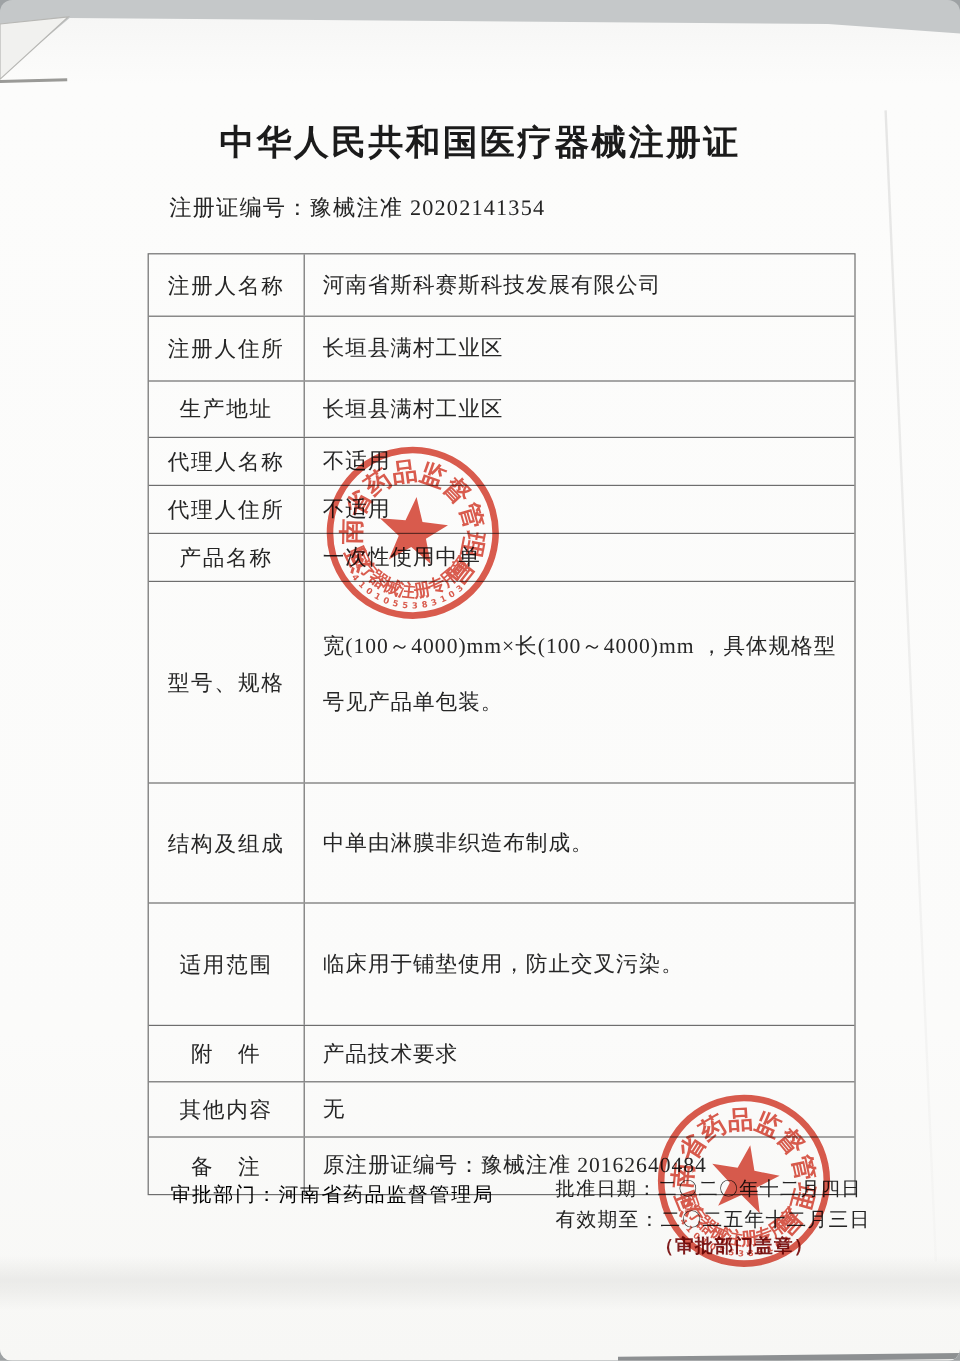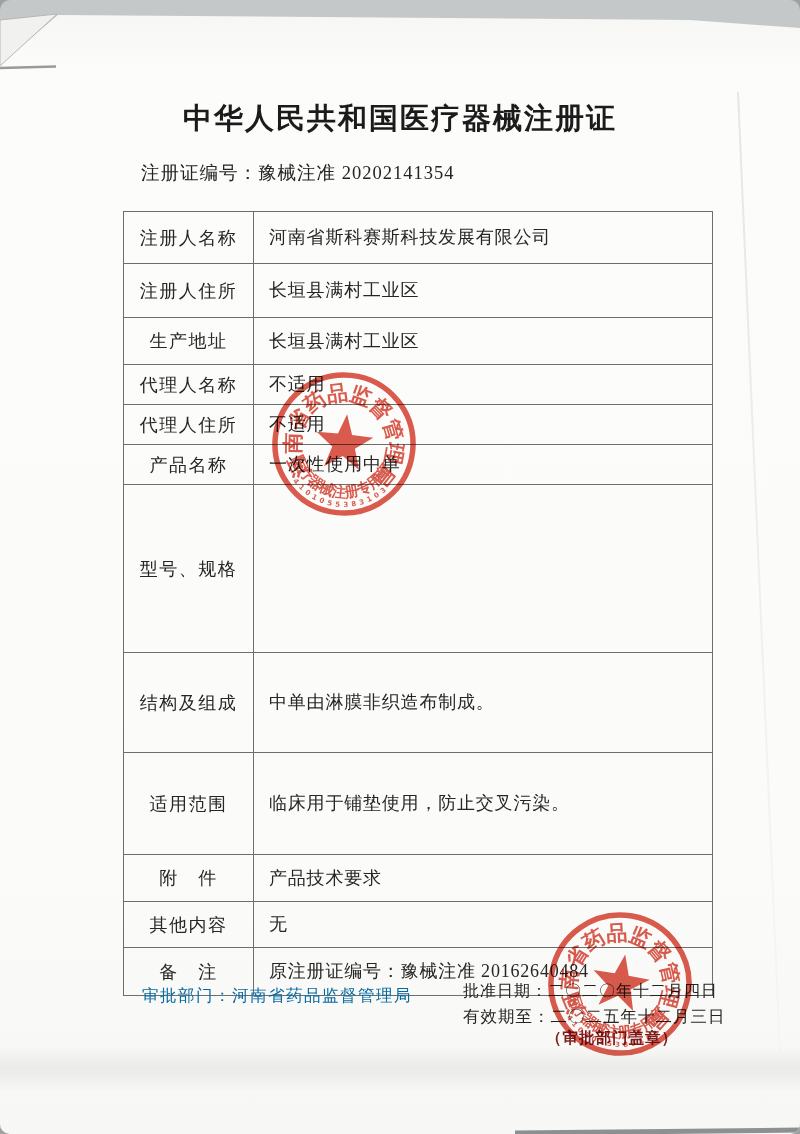--- a/index.html
+++ b/index.html
@@ -25,21 +25,21 @@
   .trow{display:flex;border-bottom:1px solid #6e6e6e;box-sizing:border-box;}
   .trow:last-child{border-bottom:none;}
   .tlabel{width:130px;border-right:1px solid #6e6e6e;box-sizing:border-box;display:flex;align-items:center;
           justify-content:center;font-size:18px;letter-spacing:1.5px;text-align:center;}
   .tvalue{flex:1;display:flex;align-items:center;padding:0 12px 0 15px;font-size:18px;letter-spacing:.8px;
           line-height:27px;box-sizing:border-box;}
   .r1{height:52px}.r2{height:54px}.r3{height:47px}.r4{height:40px}.r5{height:40px}.r6{height:40px}
   .r7{height:168px}.r8{height:100px}.r9{height:102px}.r10{height:47px}.r11{height:46px}.r12{height:47px}
   .r7 .tvalue{align-items:flex-start;padding-top:30px;line-height:47px;}
 
-  .dept{position:absolute;top:985px;left:142px;font-size:16.5px;letter-spacing:1.5px;color:#0369a1;}
+  .dept{position:absolute;top:985px;left:142px;font-size:16.5px;letter-spacing:1.5px;color:#000000;}
   .approve{position:absolute;top:981px;left:463px;font-size:16px;letter-spacing:1px;color:#242424;}
   .valid{position:absolute;top:1006px;left:463px;font-size:16.5px;letter-spacing:1px;color:#242424;}
   .sealnote{position:absolute;top:1028px;left:546px;font-size:15.5px;letter-spacing:1px;color:#7f1d1d;font-weight:bold;}
 
   .stamp{position:absolute;mix-blend-mode:multiply;opacity:.84;}
   #stamp1{left:259px;top:359px;transform:rotate(6deg);}
   #stamp2{left:535px;top:899px;transform:rotate(10deg);}
   .st-ring{fill:none;stroke:currentColor;stroke-width:5.5;}
   .st-star{fill:currentColor;}
   .st-top{font-size:21px;font-weight:bold;fill:currentColor;text-anchor:middle;
@@ -89,20 +89,21 @@
     <div class="trow r5">
       <div class="tcell tlabel">代理人住所</div>
       <div class="tcell tvalue">不适用</div>
     </div>
     <div class="trow r6">
       <div class="tcell tlabel">产品名称</div>
       <div class="tcell tvalue">一次性使用中单</div>
     </div>
     <div class="trow r7">
       <div class="tcell tlabel">型号、规格</div>
+      <div class="tcell tvalue">宽(100～4000)mm×长(100～4000)mm ，具体规格型号见产品单包装。</div>
     </div>
     <div class="trow r8">
       <div class="tcell tlabel">结构及组成</div>
       <div class="tcell tvalue">中单由淋膜非织造布制成。</div>
     </div>
     <div class="trow r9">
       <div class="tcell tlabel">适用范围</div>
       <div class="tcell tvalue">临床用于铺垫使用，防止交叉污染。</div>
     </div>
     <div class="trow r10">

